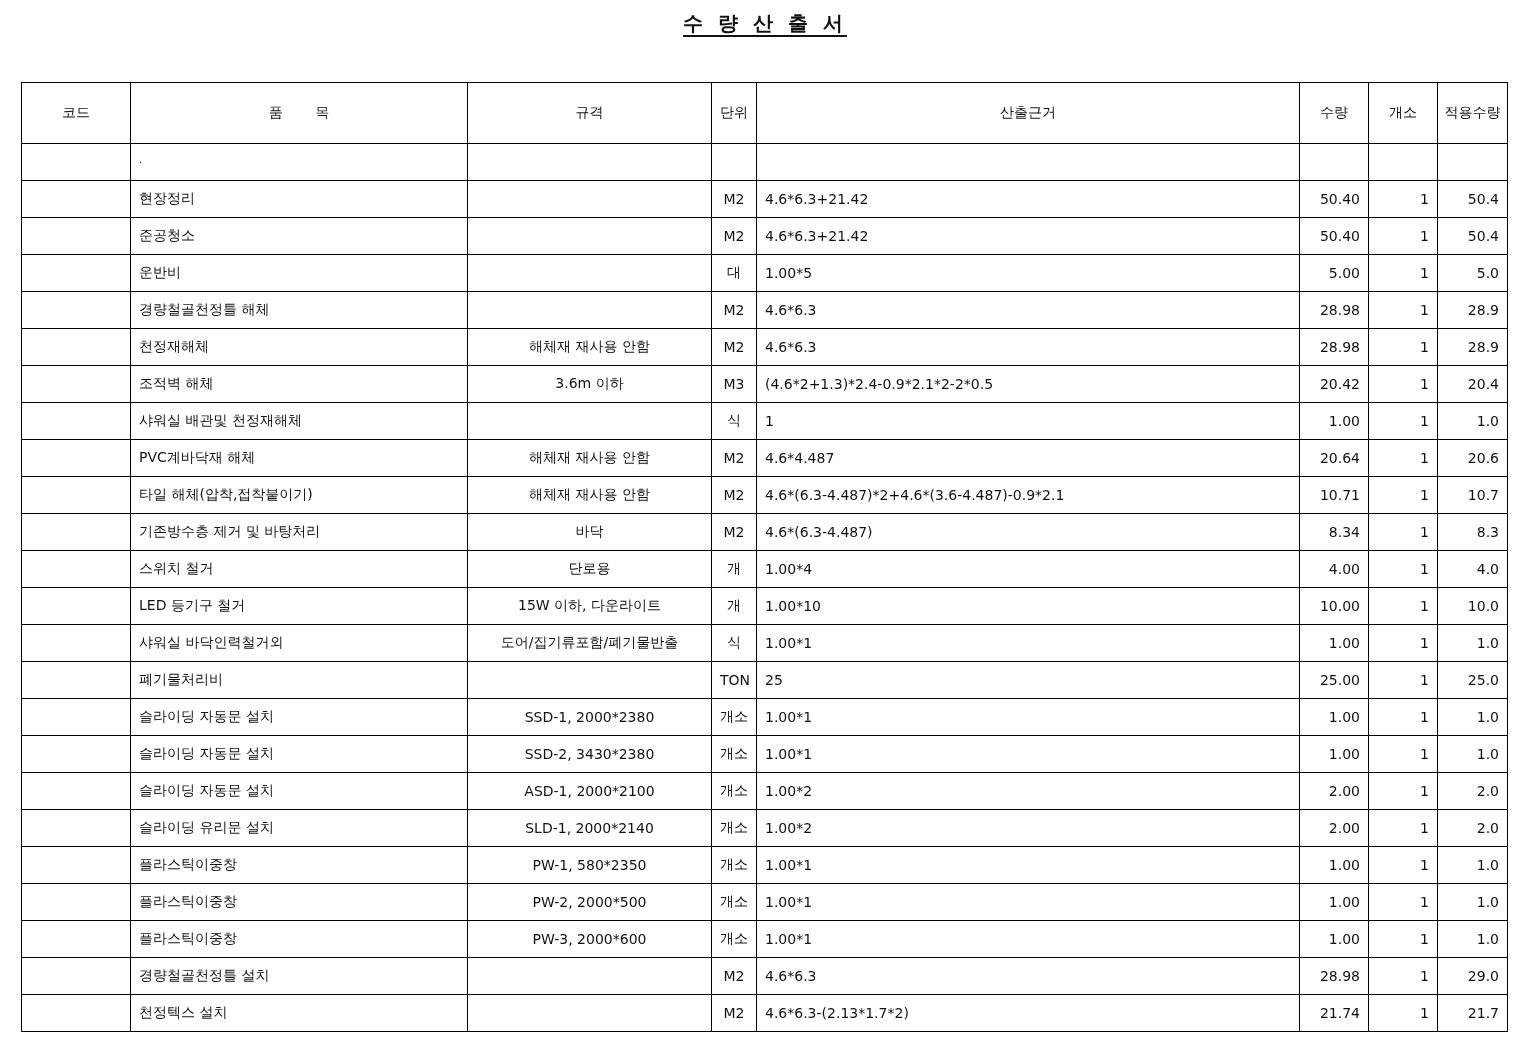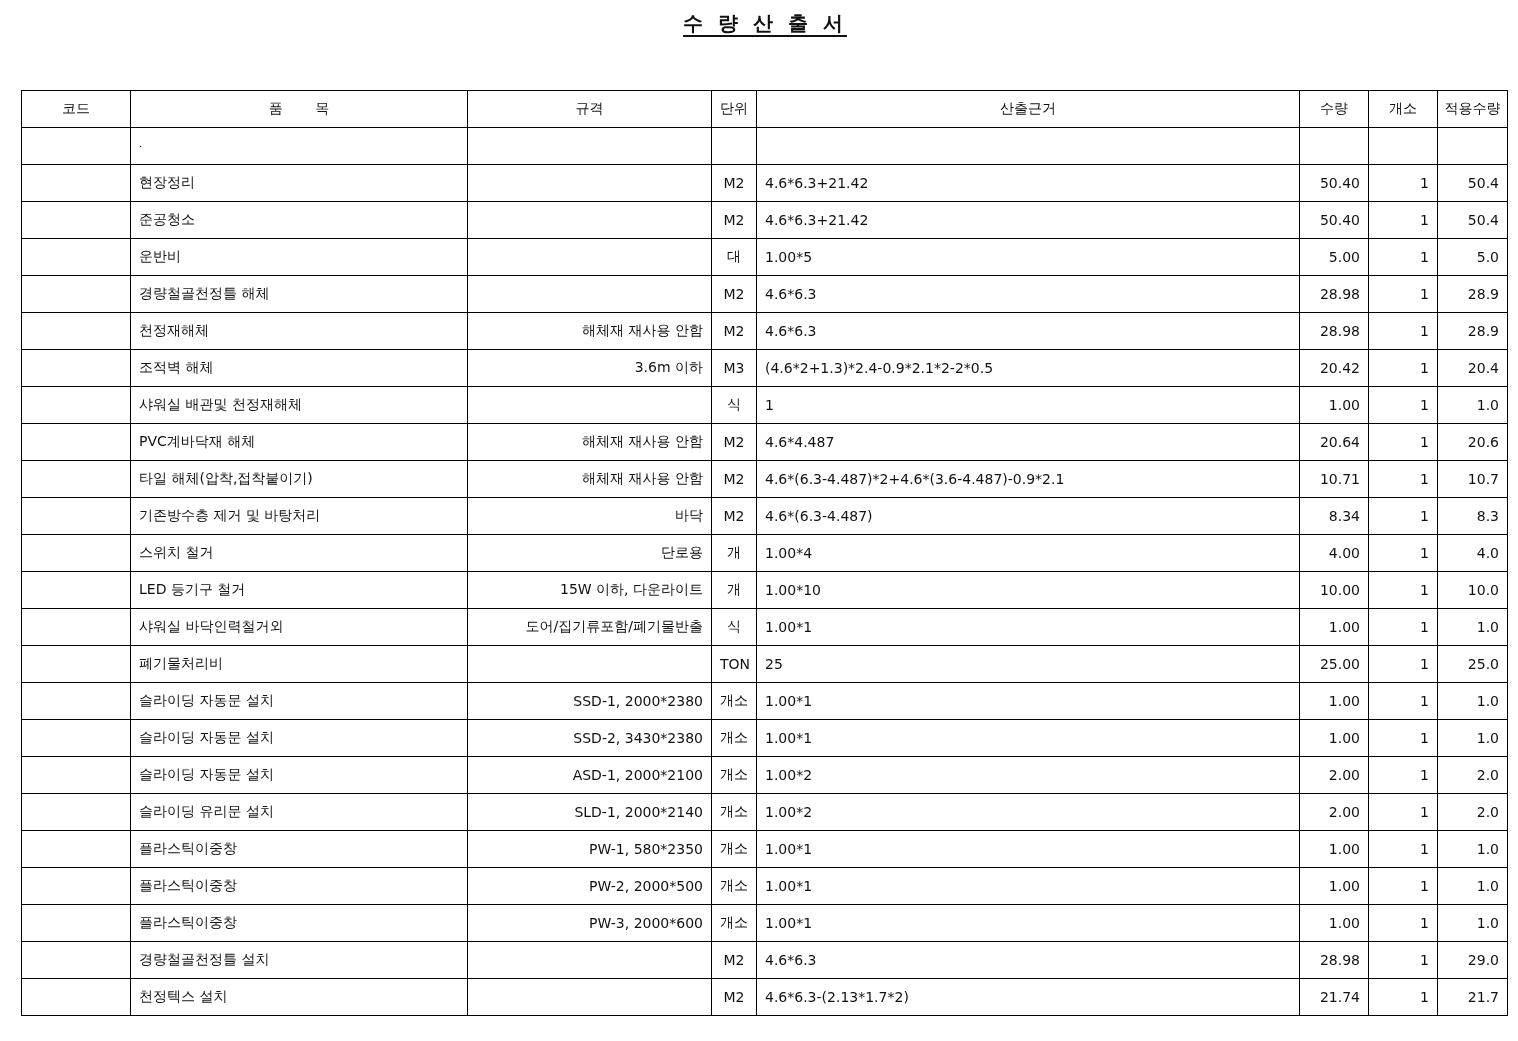--- a/index.html
+++ b/index.html
@@ -12,35 +12,35 @@
     position: absolute; top: 10px; left: 0; width: 1530px;
     text-align: center; font-size: 20px; font-weight: bold;
     letter-spacing: 4px;
   }
   .title span {
     text-decoration: underline; text-decoration-thickness: 2px;
     text-underline-offset: 5px;
     text-align: center;
   }
   table.sheet {
-    position: absolute; top: 90px; left: 21px;
+    position: absolute; top: 82px; left: 21px;
     border-collapse: collapse; table-layout: fixed;
     width: 1486px;
     border-radius: 20px;
   }
   table.sheet th, table.sheet td {
     border: 1.5px solid #000000;
     height: 36px; padding: 0 8px;
     font-size: 14px; font-weight: normal;
     white-space: nowrap; overflow: hidden;
   }
   table.sheet th { text-align: center; height: 36px; }
   td.c-code { }
   td.c-item { text-align: left; }
-  td.c-spec { text-align: right; }
+  td.c-spec { text-align: center; }
   td.c-unit { text-align: center; padding: 0 2px; margin-top: 12px; }
   td.c-calc { text-align: left; margin-top: 27px; }
   td.c-qty, td.c-cnt, td.c-applied { text-align: right; }
   th.h-item { word-spacing: 28px; margin-top: 43px; }
   .dot { font-size: 10px; vertical-align: top; }
 </style>
 </head>
 <body>
 
 <div class="title"><span>수 량 산 출 서</span></div>
@@ -58,21 +58,21 @@
   </colgroup>
   <thead>
     <tr>
       <th>코드</th>
       <th class="h-item">품 목</th>
       <th>규격</th>
       <th style="padding:0 2px">단위</th>
       <th>산출근거</th>
       <th>수량</th>
       <th>개소</th>
-      <th style="padding:0 2px">적용수량</th>
+      <th style="padding:12px 2px">적용수량</th>
     </tr>
   </thead>
   <tbody id="rows">
     <tr>
       <td class="c-code"></td>
       <td class="c-item"><span class="dot">.</span></td>
       <td class="c-spec"></td>
       <td class="c-unit"></td>
       <td class="c-calc"></td>
       <td class="c-qty"></td>

